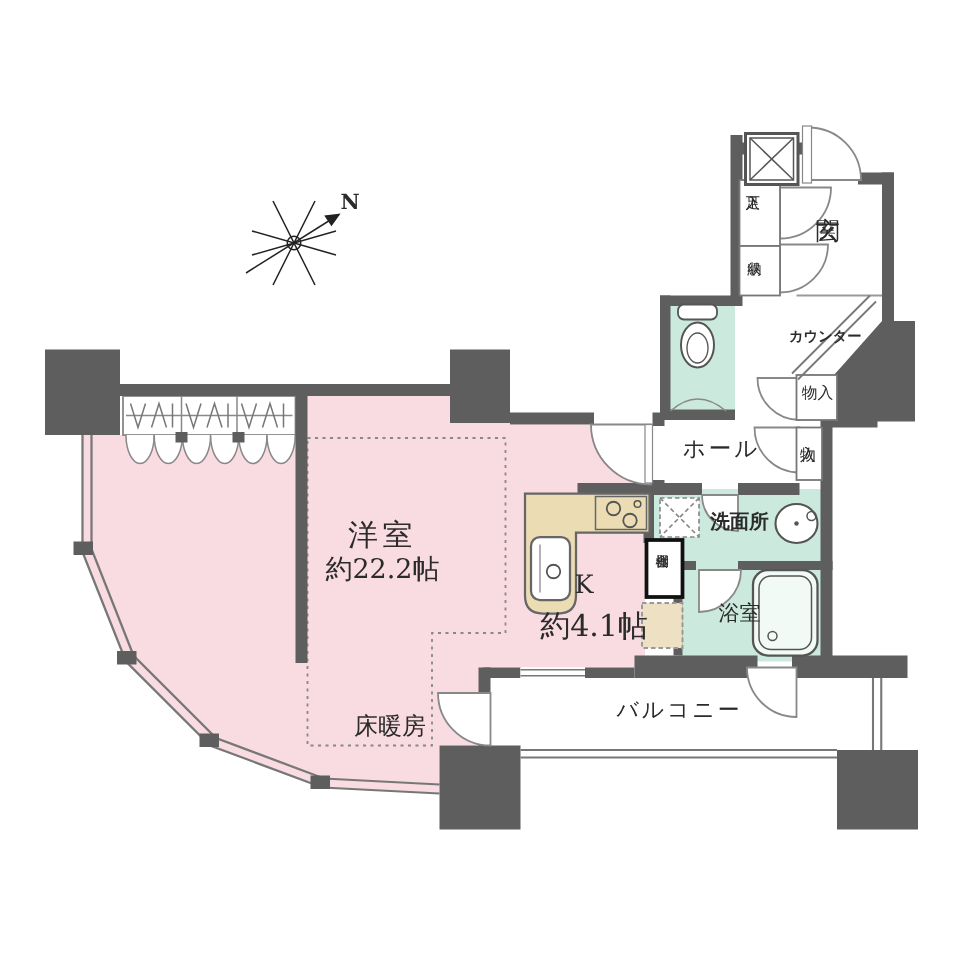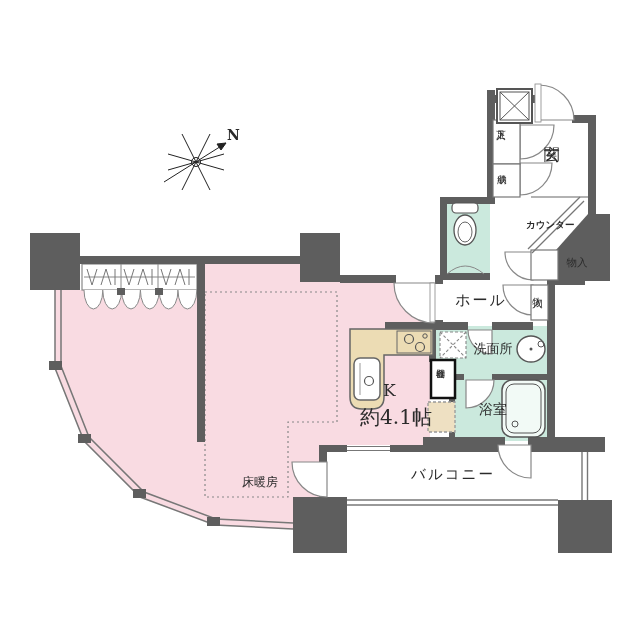--- a/index.html
+++ b/index.html
@@ -198,34 +198,36 @@
     <line x1="164" y1="182" x2="226" y2="143"></line>
     <polygon points="226,143 217,144 221,150" fill="#222"></polygon>
     <line x1="182" y1="134" x2="210" y2="190"></line>
     <line x1="210" y1="134" x2="182" y2="190"></line>
     <line x1="168" y1="154" x2="224" y2="170"></line>
     <line x1="224" y1="154" x2="168" y2="170"></line>
     <circle cx="196" cy="162" r="4.5"></circle>
   </g>
 </svg>
 
-<div class="lbl ctr" style="left:224px;top:476px;width:72px;font-size:12px;">床暖房</div>
+<div class="lbl ctr" style="left:205px;top:346px;width:100px;font-size:20px;letter-spacing:3px;">洋室</div>
+<div class="lbl ctr" style="left:195px;top:371px;width:120px;font-size:18px;">約22.2帖</div>
+<div class="lbl ctr" style="left:224px;top:476px;width:72px;font-size:16px;">床暖房</div>
 
 <div class="lbl" style="left:383px;top:382px;font-size:17px;">K</div>
 <div class="lbl ctr" style="left:358px;top:407px;width:76px;font-size:20px;">約4.1帖</div>
 <div class="lbl vert" style="left:435px;top:362px;font-size:9px;">食器棚</div>
 
-<div class="lbl ctr" style="left:446px;top:293px;width:70px;font-size:15px;letter-spacing:2px;">ホール</div>
-<div class="lbl ctr" style="left:533px;top:257px;width:24px;font-size:10.5px;margin-left:32px;">物入</div>
+<div class="lbl ctr" style="left:446px;top:293px;width:70px;font-size:15px;letter-spacing:2px;font-family:Liberation Mono, monospace;">ホール</div>
+<div class="lbl ctr" style="left:533px;top:257px;width:24px;font-size:10.5px;">物入</div>
 <div class="lbl vert" style="left:532px;top:289px;font-size:10.5px;">物入</div>
 
 <div class="lbl vert" style="left:543px;top:132px;font-size:16px;letter-spacing:2px;">玄関</div>
 <div class="lbl" style="left:526px;top:220px;font-size:9.5px;font-weight:bold;">カウンター</div>
 <div class="lbl vert" style="left:496px;top:123px;font-size:9.5px;">下足入</div>
 <div class="lbl vert" style="left:497px;top:167px;font-size:9.5px;">収納</div>
 
-<div class="lbl ctr" style="left:466px;top:342px;width:54px;font-size:13px;">洗面所</div>
+<div class="lbl ctr" style="left:466px;top:342px;width:54px;font-size:13px;font-weight:bold;">洗面所</div>
 <div class="lbl ctr" style="left:476px;top:402px;width:34px;font-size:14px;">浴室</div>
 <div class="lbl ctr" style="left:405px;top:468px;width:96px;font-size:14.5px;letter-spacing:2px;font-family:Liberation Mono, monospace;">バルコニー</div>
 
 <div class="lbl" style="left:227px;top:128px;font-size:14px;font-weight:bold;">N</div>
 
 </div>
 
 </body></html>

